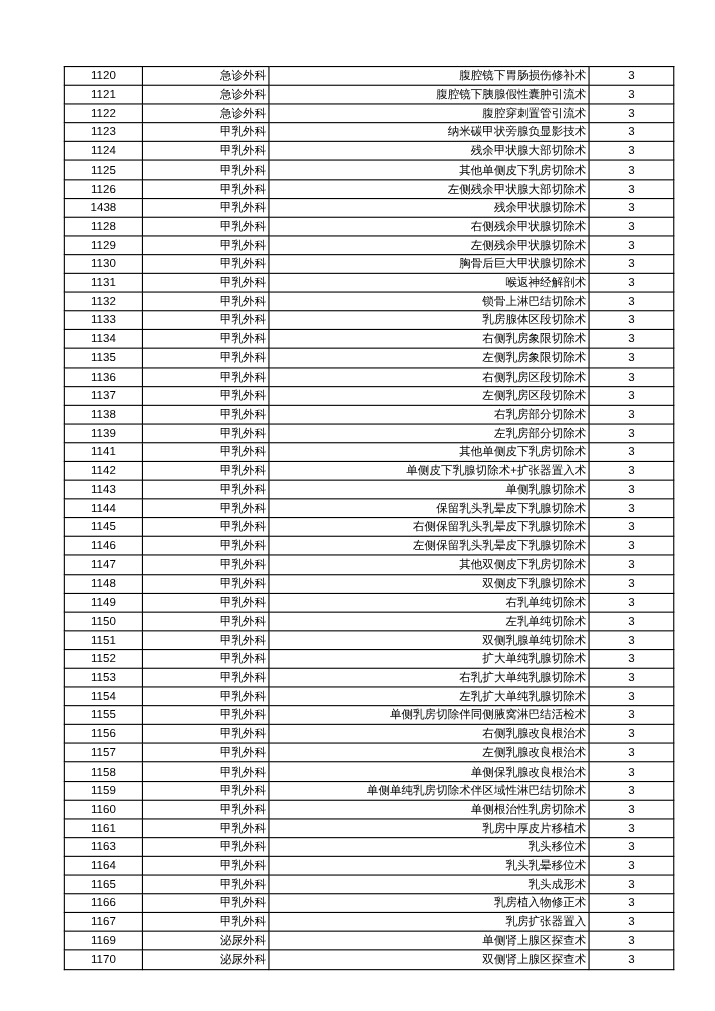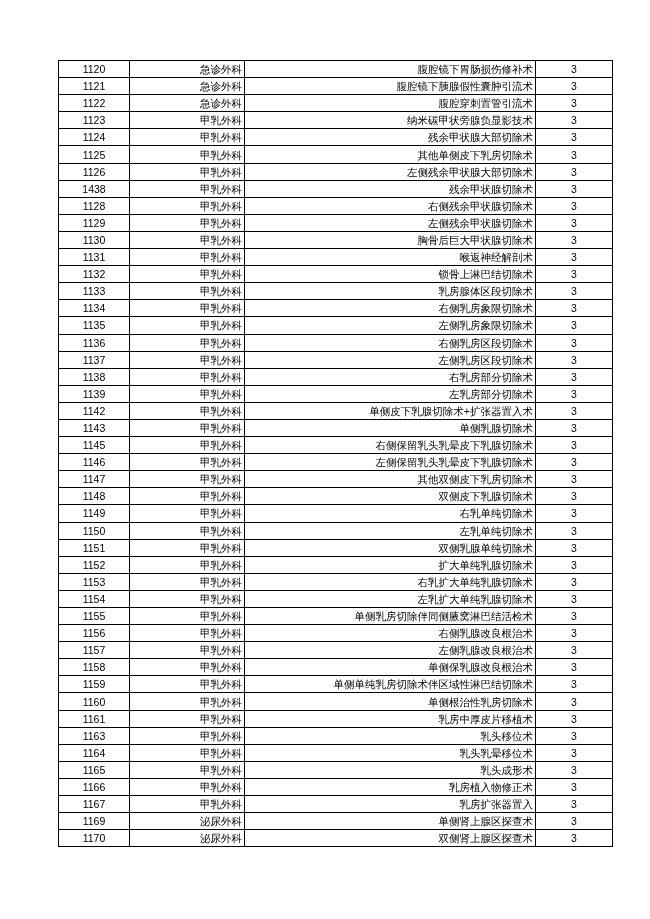--- a/index.html
+++ b/index.html
@@ -171,29 +171,41 @@
           <td class="col-name">右乳房部分切除术</td>
           <td class="col-level">3</td>
         </tr>
         <tr>
           <td class="col-code">1139</td>
           <td class="col-dept">甲乳外科</td>
           <td class="col-name">左乳房部分切除术</td>
           <td class="col-level">3</td>
         </tr>
         <tr>
+          <td class="col-code">1141</td>
+          <td class="col-dept">甲乳外科</td>
+          <td class="col-name">其他单侧皮下乳房切除术</td>
+          <td class="col-level">3</td>
+        </tr>
+        <tr>
           <td class="col-code">1142</td>
           <td class="col-dept">甲乳外科</td>
           <td class="col-name">单侧皮下乳腺切除术+扩张器置入术</td>
           <td class="col-level">3</td>
         </tr>
         <tr>
           <td class="col-code">1143</td>
           <td class="col-dept">甲乳外科</td>
           <td class="col-name">单侧乳腺切除术</td>
+          <td class="col-level">3</td>
+        </tr>
+        <tr>
+          <td class="col-code">1144</td>
+          <td class="col-dept">甲乳外科</td>
+          <td class="col-name">保留乳头乳晕皮下乳腺切除术</td>
           <td class="col-level">3</td>
         </tr>
         <tr>
           <td class="col-code">1145</td>
           <td class="col-dept">甲乳外科</td>
           <td class="col-name">右侧保留乳头乳晕皮下乳腺切除术</td>
           <td class="col-level">3</td>
         </tr>
         <tr>
           <td class="col-code">1146</td>

